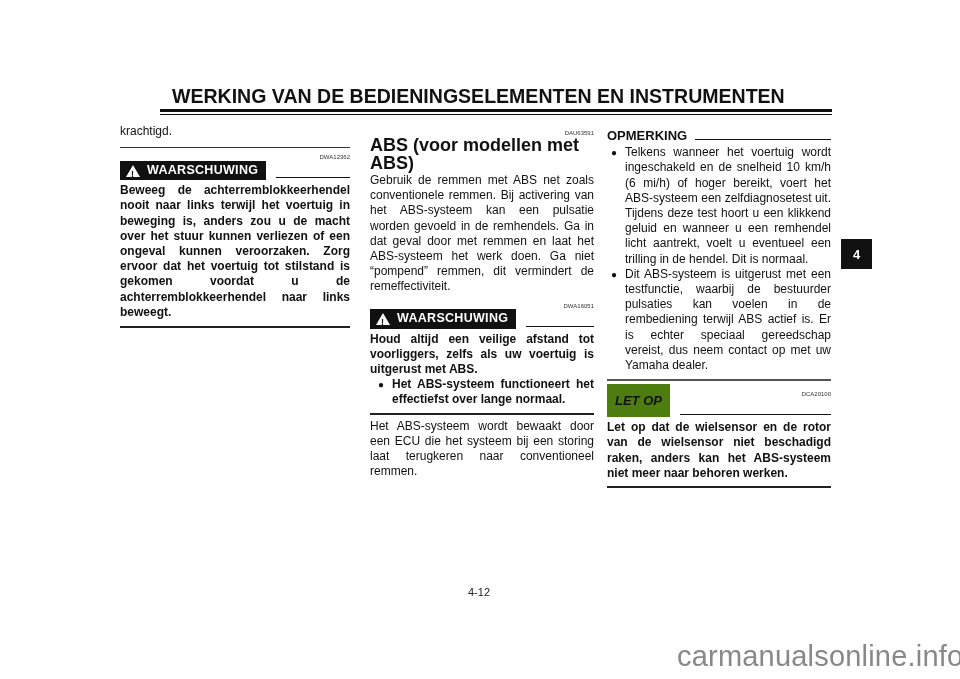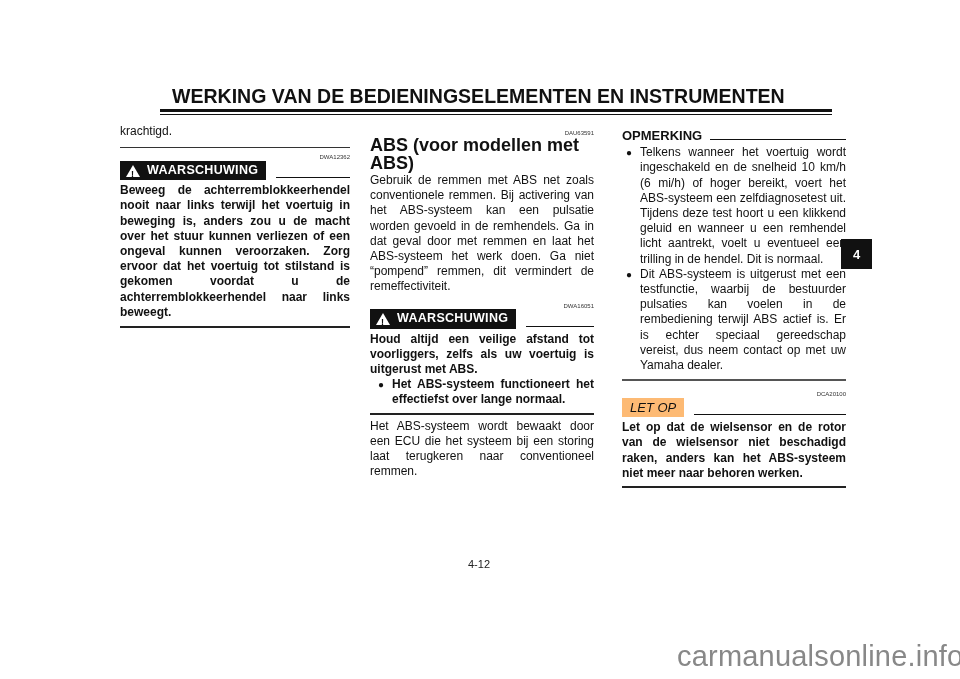--- a/index.html
+++ b/index.html
@@ -5,43 +5,43 @@
   html, body { margin:0; padding:0; background:#ffffff; }
   body { width:960px; height:679px; position:relative; overflow:hidden;
          font-family:"Liberation Sans", sans-serif; color:#111; }
   .header-title { position:absolute; left:172px; top:84px; font-size:21px; font-weight:bold;
          letter-spacing:0px; color:#111; white-space:nowrap; transform:scaleX(0.93); transform-origin:left top; }
   .header-rule1 { position:absolute; left:160px; top:109px; width:672px; height:3px; background:#111; }
   .header-rule2 { position:absolute; left:160px; top:114px; width:672px; height:1px; background:#111; }
   .col { position:absolute; top:120px; width:230px; font-size:12px; line-height:15.2px; }
   .col1 { left:120px; }
   .col2 { left:370px; width:224px; }
-  .col3 { left:622px; width:224px; }
+  .col3 { left:607px; width:224px; }
   .just { text-align:justify; }
   .code { text-align:right; font-size:6px; color:#333; margin-top:2px; height:10px; }
   .rule-thin { height:1px; background:#333; }
   .rule-thick { height:2px; background:#222; }
   .warn-row { display:flex; align-items:flex-end; height:20px; margin-bottom:3px; }
   .warn-badge { background:#111; color:#fff; font-weight:bold; font-size:12.5px; padding:2px 8px 2px 6px;
          display:flex; align-items:center; letter-spacing:0.3px; }
   .warn-badge .tri { width:0; height:0; border-left:7px solid transparent; border-right:7px solid transparent;
          border-bottom:12px solid #fff; position:relative; margin-right:7px; }
   .warn-badge .tri span { position:absolute; left:-2px; top:2px; color:#111; font-size:9px; font-weight:bold; }
   .warn-line { flex:1; height:1px; background:#111; margin-left:10px; margin-bottom:2px; }
   .bold { font-weight:bold; }
   h2 { font-size:18px; margin:0 0 1px 0; font-weight:bold; line-height:18px; }
   ul.b { list-style:none; margin:0; padding:0; }
   ul.b li { position:relative; padding-left:16px; }
   ul.b li::before { content:"●"; position:absolute; left:2px; top:0; font-size:10px; }
   .note-row { display:flex; align-items:flex-end; font-weight:bold; font-size:13px; margin-bottom:2px; }
   .note-line { flex:1; height:1px; background:#111; margin-left:8px; margin-bottom:3px; }
-  .letop-badge { background:#fdba74; font-style:italic; font-weight:normal; font-size:13px; padding:2px 8px; }
+  .letop-badge { background:#4d7c0f; font-style:italic; font-weight:bold; font-size:13px; padding:9px 8px; }
   .side-tab { position:absolute; left:841px; top:239px; width:31px; height:30px; background:#111; color:#fff;
          font-weight:bold; font-size:13px; display:flex; align-items:center; justify-content:center; }
-  .page-num { position:absolute; left:468px; top:558px; font-size:11px; color:#222; }
+  .page-num { position:absolute; left:468px; top:586px; font-size:11px; color:#222; }
   .watermark { position:absolute; left:677px; top:640px; font-size:29px; color:#888; letter-spacing:0.2px; }
 </style>
 </head>
 <body>
 
 <div class="header-title">WERKING VAN DE BEDIENINGSELEMENTEN EN INSTRUMENTEN</div>
 <div class="header-rule1"></div>
 <div class="header-rule2"></div>
 
 <div class="col col1">

